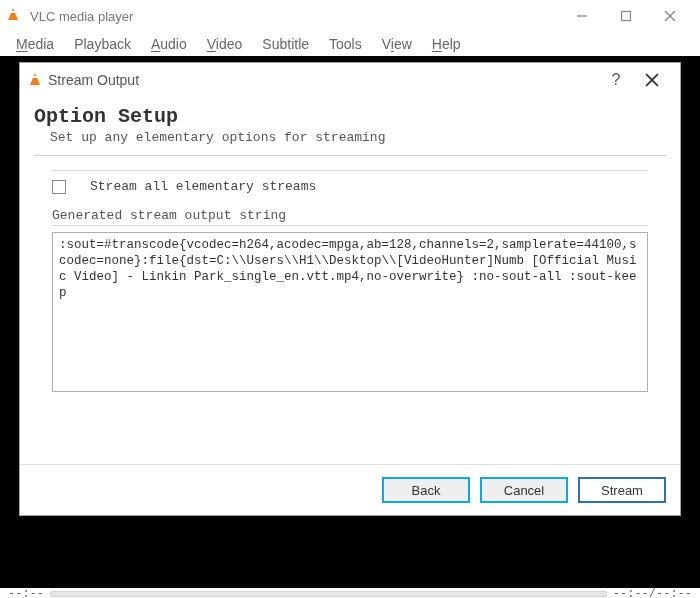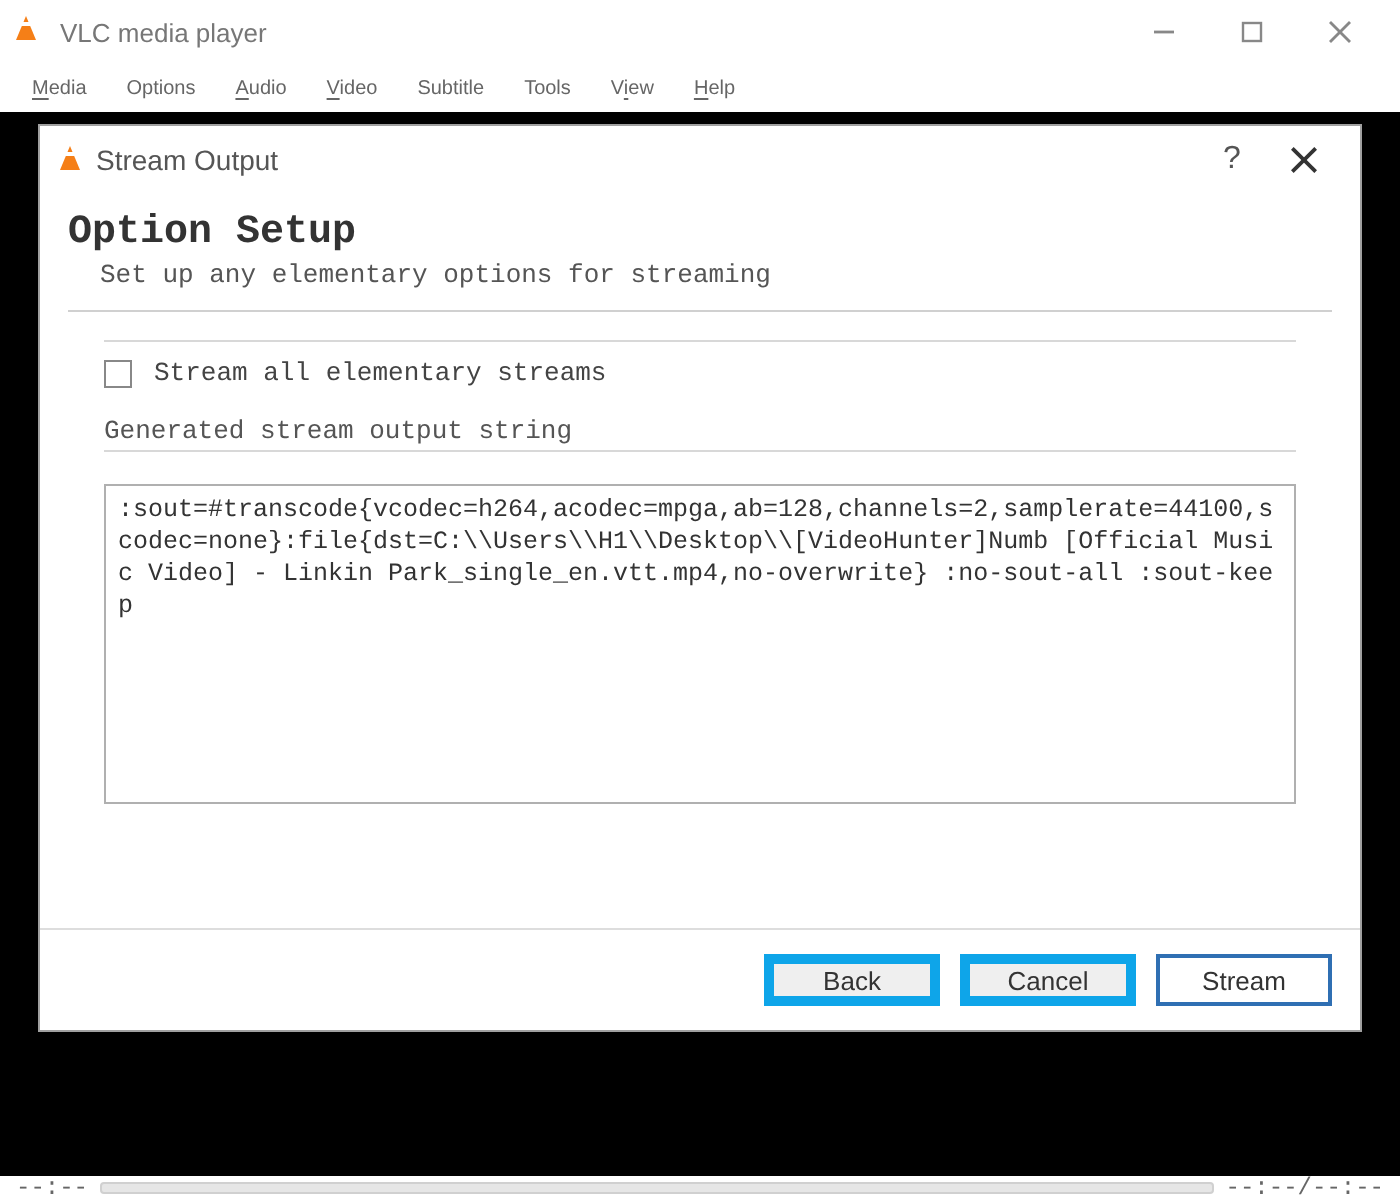--- a/index.html
+++ b/index.html
@@ -35,21 +35,21 @@
     color: #888;
   }
   .winbtn svg { width: 12px; height: 12px; }
   
   .menubar {
     height: 24px;
     display: flex;
     align-items: center;
     padding: 0 6px;
     color: #666;
-    font-size: 10px;
+    font-size: 14px;
     gap: 0;
   }
   .menuitem { padding: 2px 10px; }
   .menuitem u { text-decoration: underline; text-underline-offset: 2px; }
   
   .blackarea {
     background: #000;
     width: 100%;
     height: 532px;
     position: relative;
@@ -114,33 +114,33 @@
   }
   .section-title {
     color:#555;
     margin-bottom: 6px;
   }
   .section-hr {
     border:none; border-top:1px solid #d8d8d8;
     margin: 2px 0 10px 0;
   }
   .checkbox-row {
-    display:flex; align-items:center; gap:11px;
+    display:flex; align-items:center; gap:24px;
     padding-left: 0;
     margin-bottom: 14px;
     margin-top: 6px;
   }
   .fake-checkbox {
     width: 14px; height: 14px;
     border: 1px solid #888;
     background:#fff;
   }
   .gen-label { margin-top: 4px; color:#555; }
   .textarea {
-    margin-top: 16px;
+    margin-top: 6px;
     border: 1px solid #b0b0b0;
     background:#fff;
     padding: 4px 6px;
     height: 160px;
     font-family: "Courier New", monospace;
     font-size: 12.5px;
     line-height: 16px;
     word-break: break-all;
     white-space: normal;
     color:#333;
@@ -152,21 +152,21 @@
     gap: 10px;
     padding: 12px 14px 12px 0;
     border-top: 1px solid #ddd;
     margin-top: auto;
     font-family: "Segoe UI", sans-serif;
   }
   .btn {
     min-width: 88px;
     height: 26px;
     background: #efefef;
-    border: 5px solid #0ea5e9;
+    border: 2px solid #0ea5e9;
     display:flex;align-items:center;justify-content:center;
     font-size:13px;
     color:#333;
   }
   .btn.primary {
     background:#fff;
     border: 2px solid #2f6fb3;
   }
   
   .seekrow {
@@ -254,21 +254,21 @@
   <div class="winbtn">
     <svg viewBox="0 0 12 12">
         <line x1="1" y1="1" x2="11" y2="11" stroke="#888" stroke-width="1.4"></line>
         <line x1="11" y1="1" x2="1" y2="11" stroke="#888" stroke-width="1.4"></line>
       </svg>
   </div>
 </div>
 
 <div class="menubar" id="menubar">
     <div class="menuitem"><u>M</u>edia</div>
-    <div class="menuitem">Options</div>
+    <div class="menuitem">Playback</div>
     <div class="menuitem"><u>A</u>udio</div>
     <div class="menuitem"><u>V</u>ideo</div>
     <div class="menuitem">Subtitle</div>
     <div class="menuitem">Tools</div>
     <div class="menuitem">V<u>i</u>ew</div>
     <div class="menuitem"><u>H</u>elp</div>
   </div>
 
 <div class="blackarea">
   <div class="dialog">

